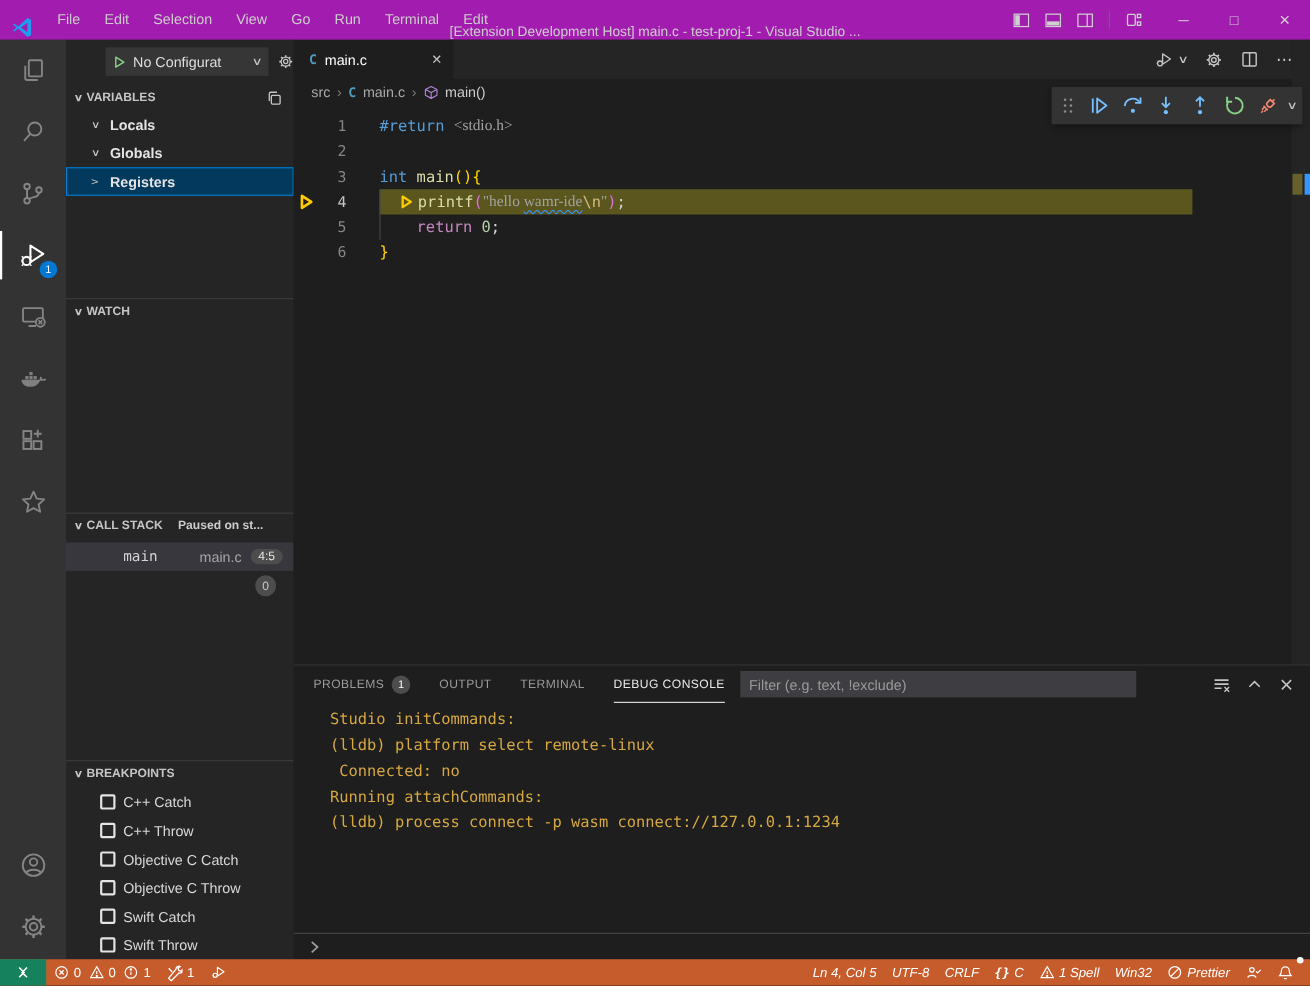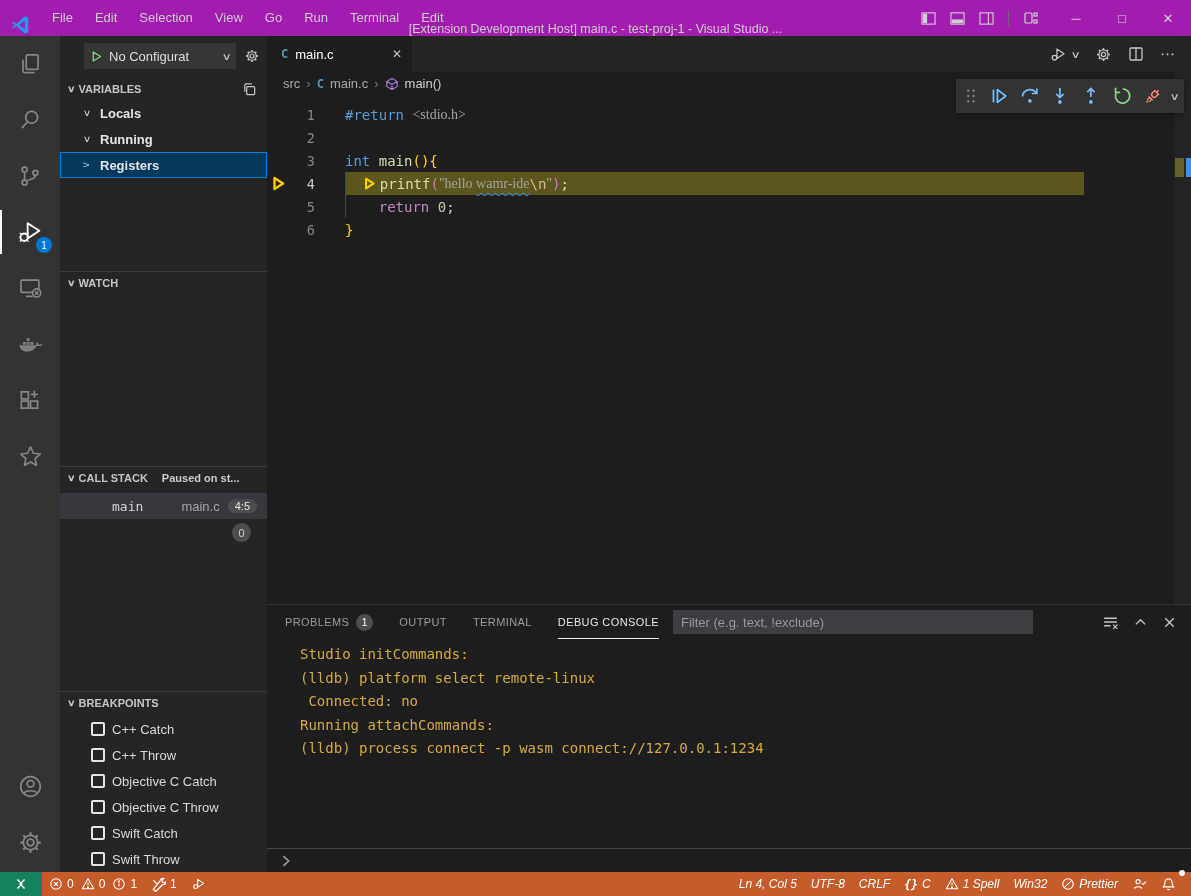--- a/index.html
+++ b/index.html
@@ -23,21 +23,21 @@
   .activitybar { position:absolute; left:0; top:36px; width:60px; bottom:24px; background:#333333; }
   .ab-item { position:relative; width:60px; height:56px; display:flex; align-items:center; justify-content:center; }
   .ab-item.active::before { content:""; position:absolute; left:0; top:6px; bottom:6px; width:2px; background:#ffffff; }
   .ab-bottom { position:absolute; bottom:2px; left:0; width:60px; }
   .ab-badge { position:absolute; right:8px; bottom:7px; min-width:16px; height:16px; border-radius:8px;
     background:#0078d4; color:#fff; font-size:10px; display:flex; align-items:center; justify-content:center; padding:0 3px;}
 
   
   .sidebar { position:absolute; left:60px; top:36px; width:207px; bottom:24px; background:#252526; font-size:13px; overflow:hidden;}
   .debug-header { position:absolute; top:6px; left:0; right:0; height:28px; display:flex; align-items:center; }
-  .config-dropdown { margin-left:24px; width:152px; height:26px; background:#363637; display:flex; align-items:center; padding:0 6px; }
+  .config-dropdown { margin-left:36px; width:152px; height:26px; background:#363637; display:flex; align-items:center; padding:0 6px; }
   .config-label { flex:1; font-size:13px; color:#dddddd; white-space:nowrap; overflow:hidden; }
   .chev-glyph { font-size:10px; color:#c5c5c5; transform:scaleX(1.4); }
   .section { position:absolute; left:0; right:0; }
   .section-header { height:22px; display:flex; align-items:center; padding-left:8px; font-size:11px; font-weight:bold; color:#c5c5c5; }
   .section-header .chev { font-size:9px; margin-right:4px; color:#c5c5c5; transform:scaleX(1.3);}
   .sec-border { border-top:1px solid #3c3c3c; }
   .tree-item { height:26px; display:flex; align-items:center; padding-left:24px; color:#e4e4e4; font-weight:bold; }
   .tree-item .chev { font-size:9px; margin-right:7px; color:#cccccc; width:9px; transform:scaleX(1.3); font-weight:normal;}
   .tree-item.selected { background:#04395e; outline:1px solid #007fd4; outline-offset:-1px; }
   .hdr-right-icon { margin-left:auto; margin-right:10px; }
@@ -256,21 +256,21 @@
           <path d="M3 10.5V3.5A1.5 1.5 0 0 1 4.5 2h6"></path>
       </svg>
     </div>
     <div>
         <div class="tree-item">
           <span class="chev">∨</span>
           <span>Locals</span>
         </div>
         <div class="tree-item">
           <span class="chev">∨</span>
-          <span>Running</span>
+          <span>Globals</span>
         </div>
         <div class="tree-item selected">
           <span class="chev">&gt;</span>
           <span>Registers</span>
         </div>
       </div>
   </div>
 
   <div class="section sec-border" style="top:235px">
     <div class="section-header">

